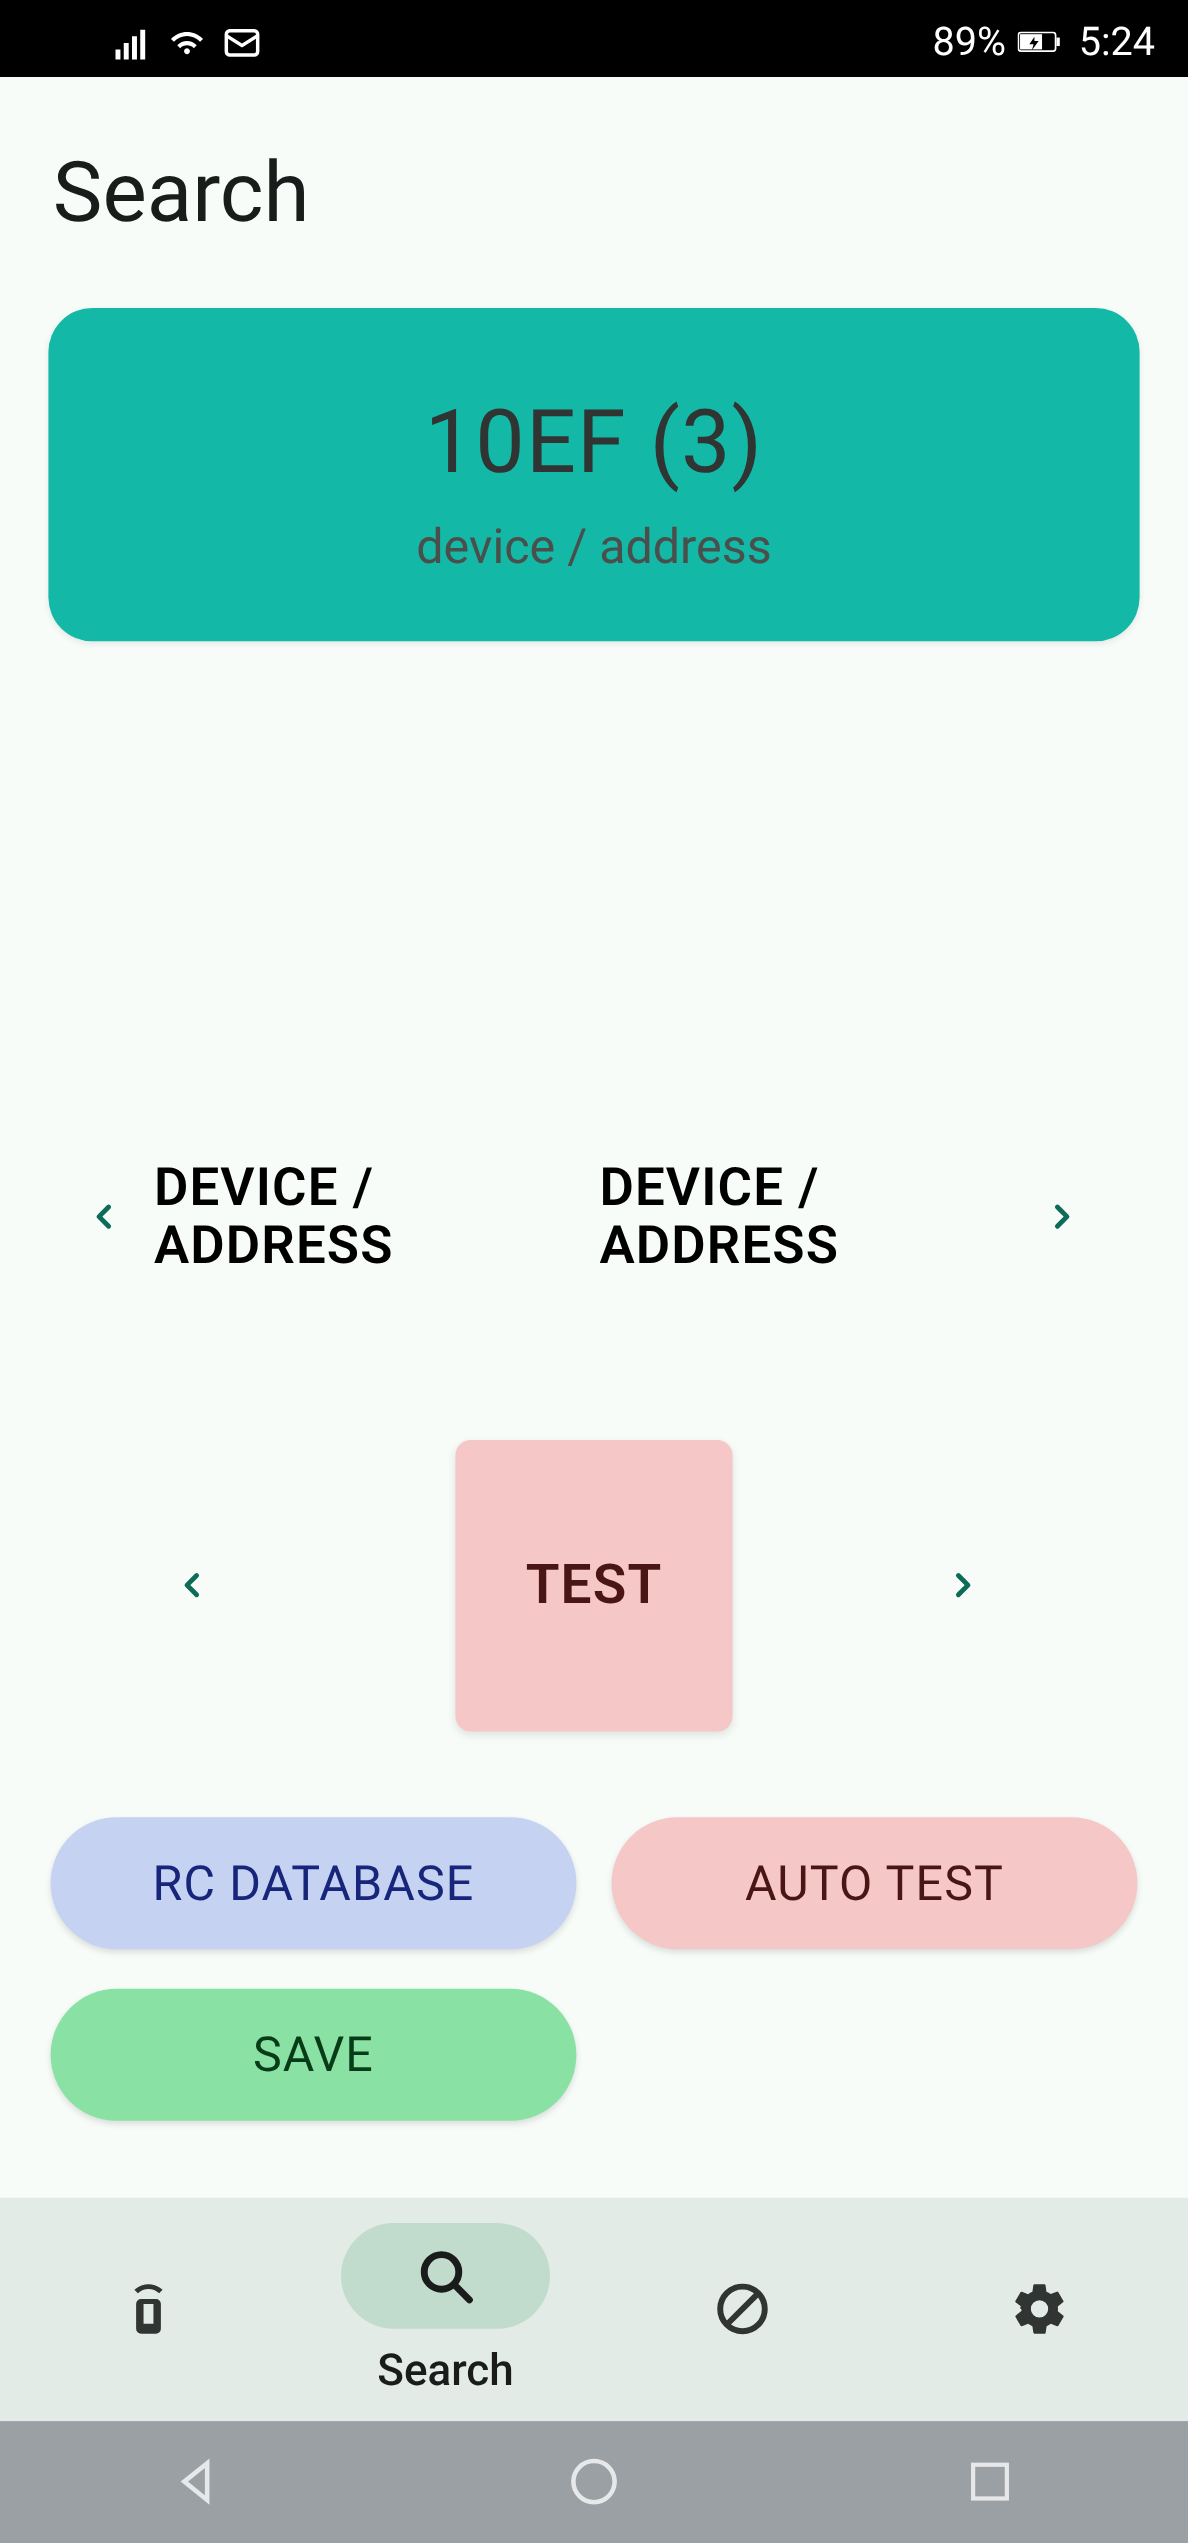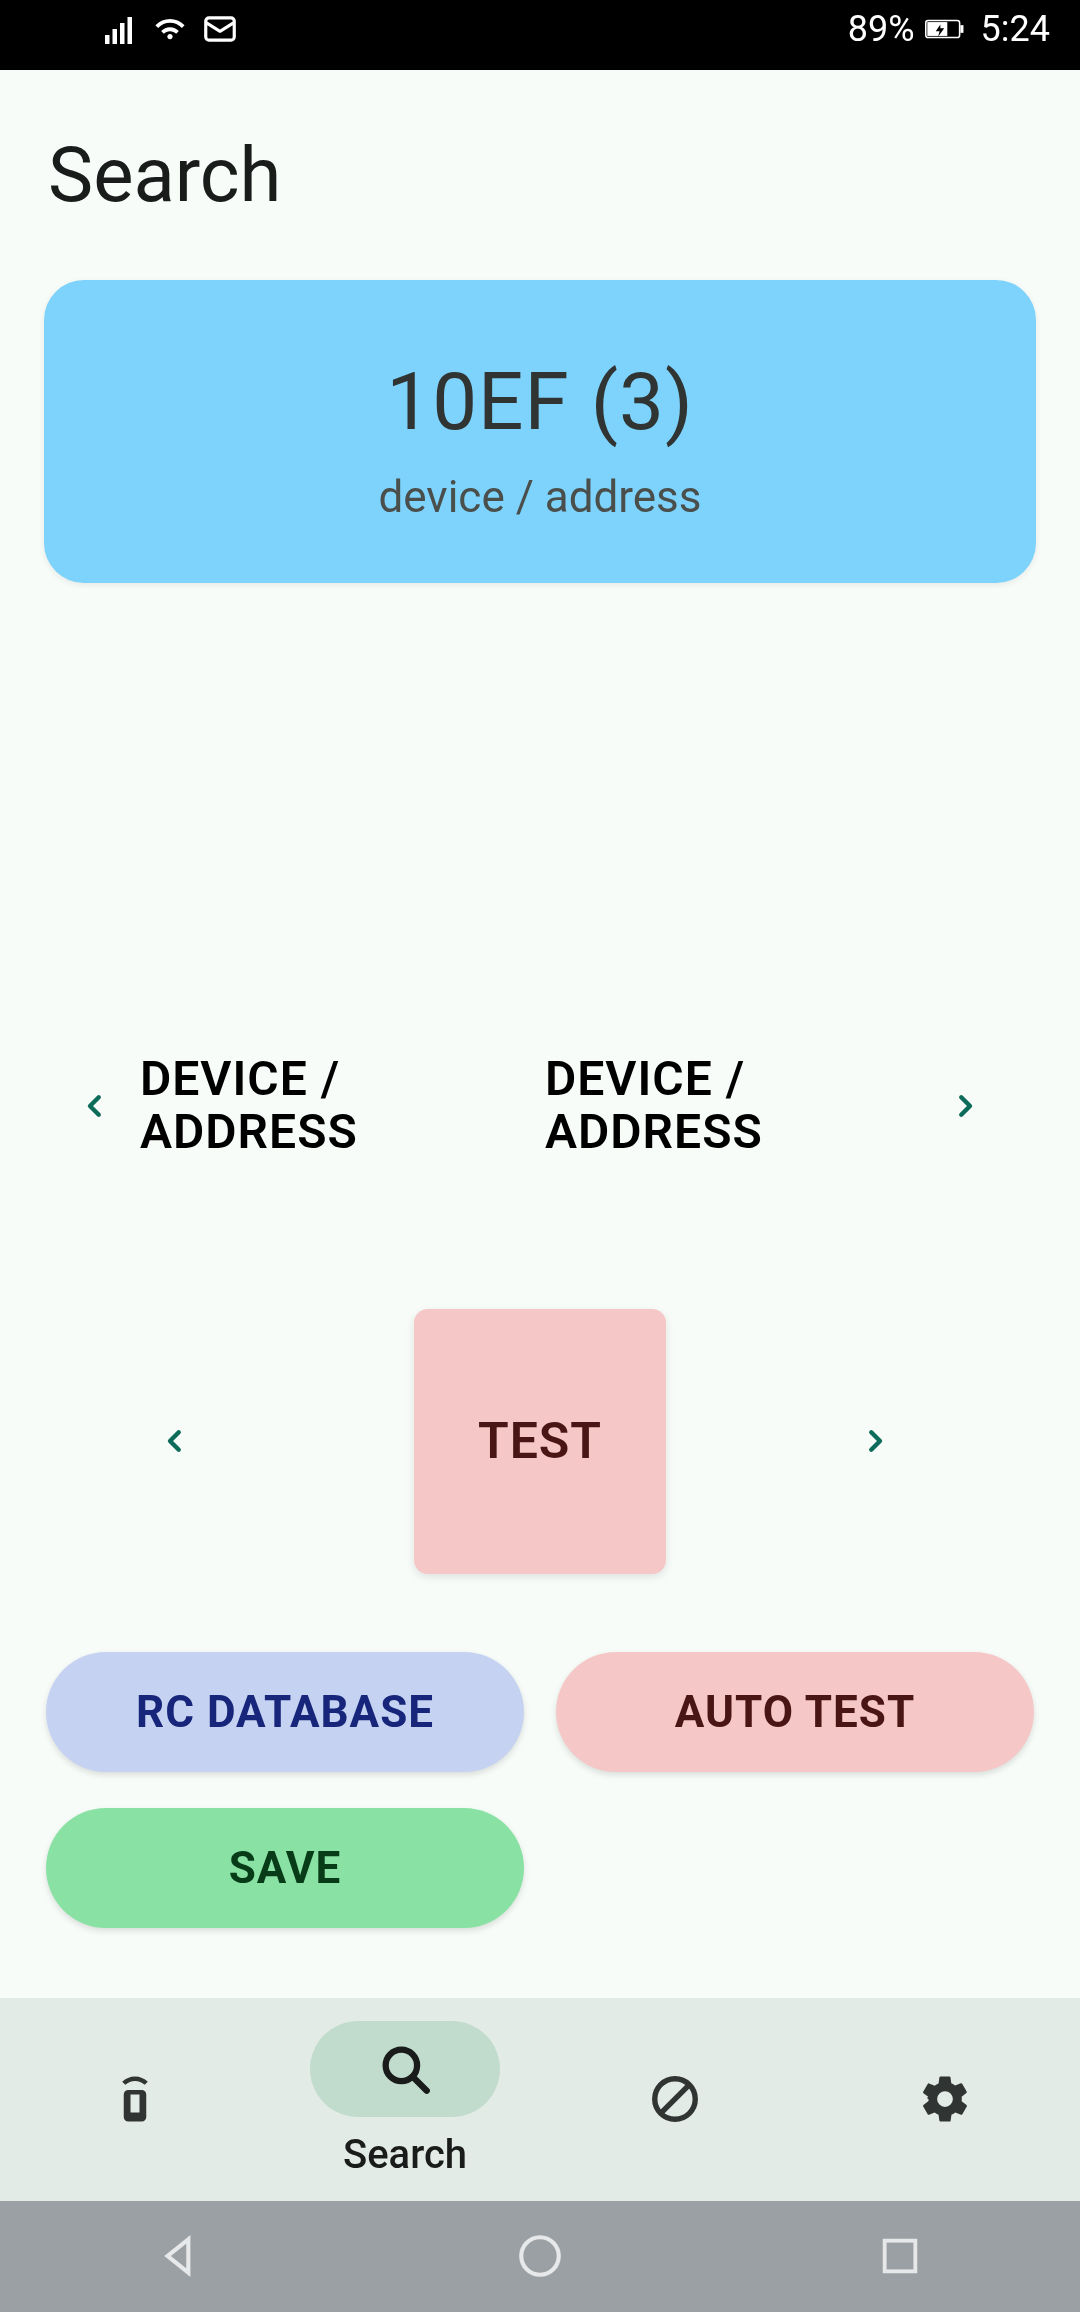--- a/index.html
+++ b/index.html
@@ -1,48 +1,48 @@
 <!DOCTYPE html>
 <html><head>
 <meta charset="utf-8">
 <style>
   * { box-sizing: border-box; margin: 0; padding: 0; }
   html, body { width: 1080px; height: 2312px; font-family: Roboto, "Helvetica Neue", Arial, sans-serif; }
   body { background: #f7fcf9; display: flex; flex-direction: column; overflow: hidden; }
 
   
-  .status-bar { height: 80px; background: #000; color: #fff; display: flex; align-items: center; justify-content: space-between; padding: 0 30px 11px 100px; font-size: 36px; }
+  .status-bar { height: 80px; background: #000; color: #fff; display: flex; align-items: flex-end; justify-content: space-between; padding: 0 30px 11px 100px; font-size: 36px; }
   .status-left { display: flex; align-items: center; gap: 10px; }
   .status-right { display: flex; align-items: center; gap: 10px; }
   .sb-icon { width: 40px; height: 40px; display: inline-flex; align-items: center; justify-content: center; }
 
   
   .page-header { padding: 60px 48px 40px 48px; }
   .page-title { font-size: 76px; color: #1a1c1b; font-weight: 400; }
 
   
   .cards-row { display: flex; gap: 40px; padding: 20px 44px 0 44px; }
-  .card { flex: 1; background: #7dd3fc; border-radius: 40px; padding: 75px 20px 60px 20px; text-align: center; box-shadow: 0 2px 6px rgba(0,0,0,0.08); }
+  .card { flex: 1; background: #14b8a6; border-radius: 40px; padding: 75px 20px 60px 20px; text-align: center; box-shadow: 0 2px 6px rgba(0,0,0,0.08); }
   .card-value { font-size: 80px; color: #303432; font-weight: 400; letter-spacing: 1px; }
   .card-sub { font-size: 44px; color: #4a4f4c; margin-top: 22px; }
 
   
   .stepper-row { display: flex; align-items: center; padding: 0 80px; margin-top: 470px; gap: 10px; }
   .stepper-arrow { color: #0d6b5a; font-size: 50px; font-weight: 600; width: 50px; text-align: center; }
   .stepper-label { flex: 1; color: #000000; font-size: 48px; font-weight: 600; text-align: left; line-height: 1.1; letter-spacing: 1px; }
 
   
   .test-row { display: flex; align-items: center; justify-content: center; margin-top: 150px; padding: 0 160px; }
   .test-arrow { color: #0d6b5a; font-size: 50px; font-weight: 600; width: 60px; text-align: center; }
   .test-gap { flex: 1; }
   .test-button { width: 252px; height: 265px; background: #f6c7c7; border-radius: 14px; display: flex; align-items: center; justify-content: center; color: #4a1515; font-size: 50px; font-weight: 600; box-shadow: 0 3px 8px rgba(0,0,0,0.1); letter-spacing: 1px; }
 
   
   .actions { display: grid; grid-template-columns: 1fr 1fr; gap: 36px 32px; padding: 78px 46px 70px 46px; }
-  .action-btn { height: 120px; border-radius: 60px; display: flex; align-items: center; justify-content: center; font-size: 44px; font-weight: 700; letter-spacing: 1px; box-shadow: 0 3px 6px rgba(0,0,0,0.12); }
+  .action-btn { height: 120px; border-radius: 60px; display: flex; align-items: center; justify-content: center; font-size: 44px; font-weight: 400; letter-spacing: 1px; box-shadow: 0 3px 6px rgba(0,0,0,0.12); }
   .btn-rc   { background: #c6d2f2; color: #17267a; }
   .btn-auto { background: #f6c7c7; color: #4a1515; }
   .btn-ign  { background: #f7cd8e; color: #3a2a06; }
   .btn-save { background: #89e2a4; color: #083b18; }
 
   
   .bottom-nav { height: 238px; background: #e3ebe6; display: flex; align-items: center; justify-content: space-around; }
   .nav-item { display: flex; flex-direction: column; align-items: center; gap: 14px; width: 25%; }
   .nav-icon-pill { width: 190px; height: 96px; border-radius: 50px; display: flex; align-items: center; justify-content: center; }
   .nav-icon-pill.active { background: #c1dccc; }

